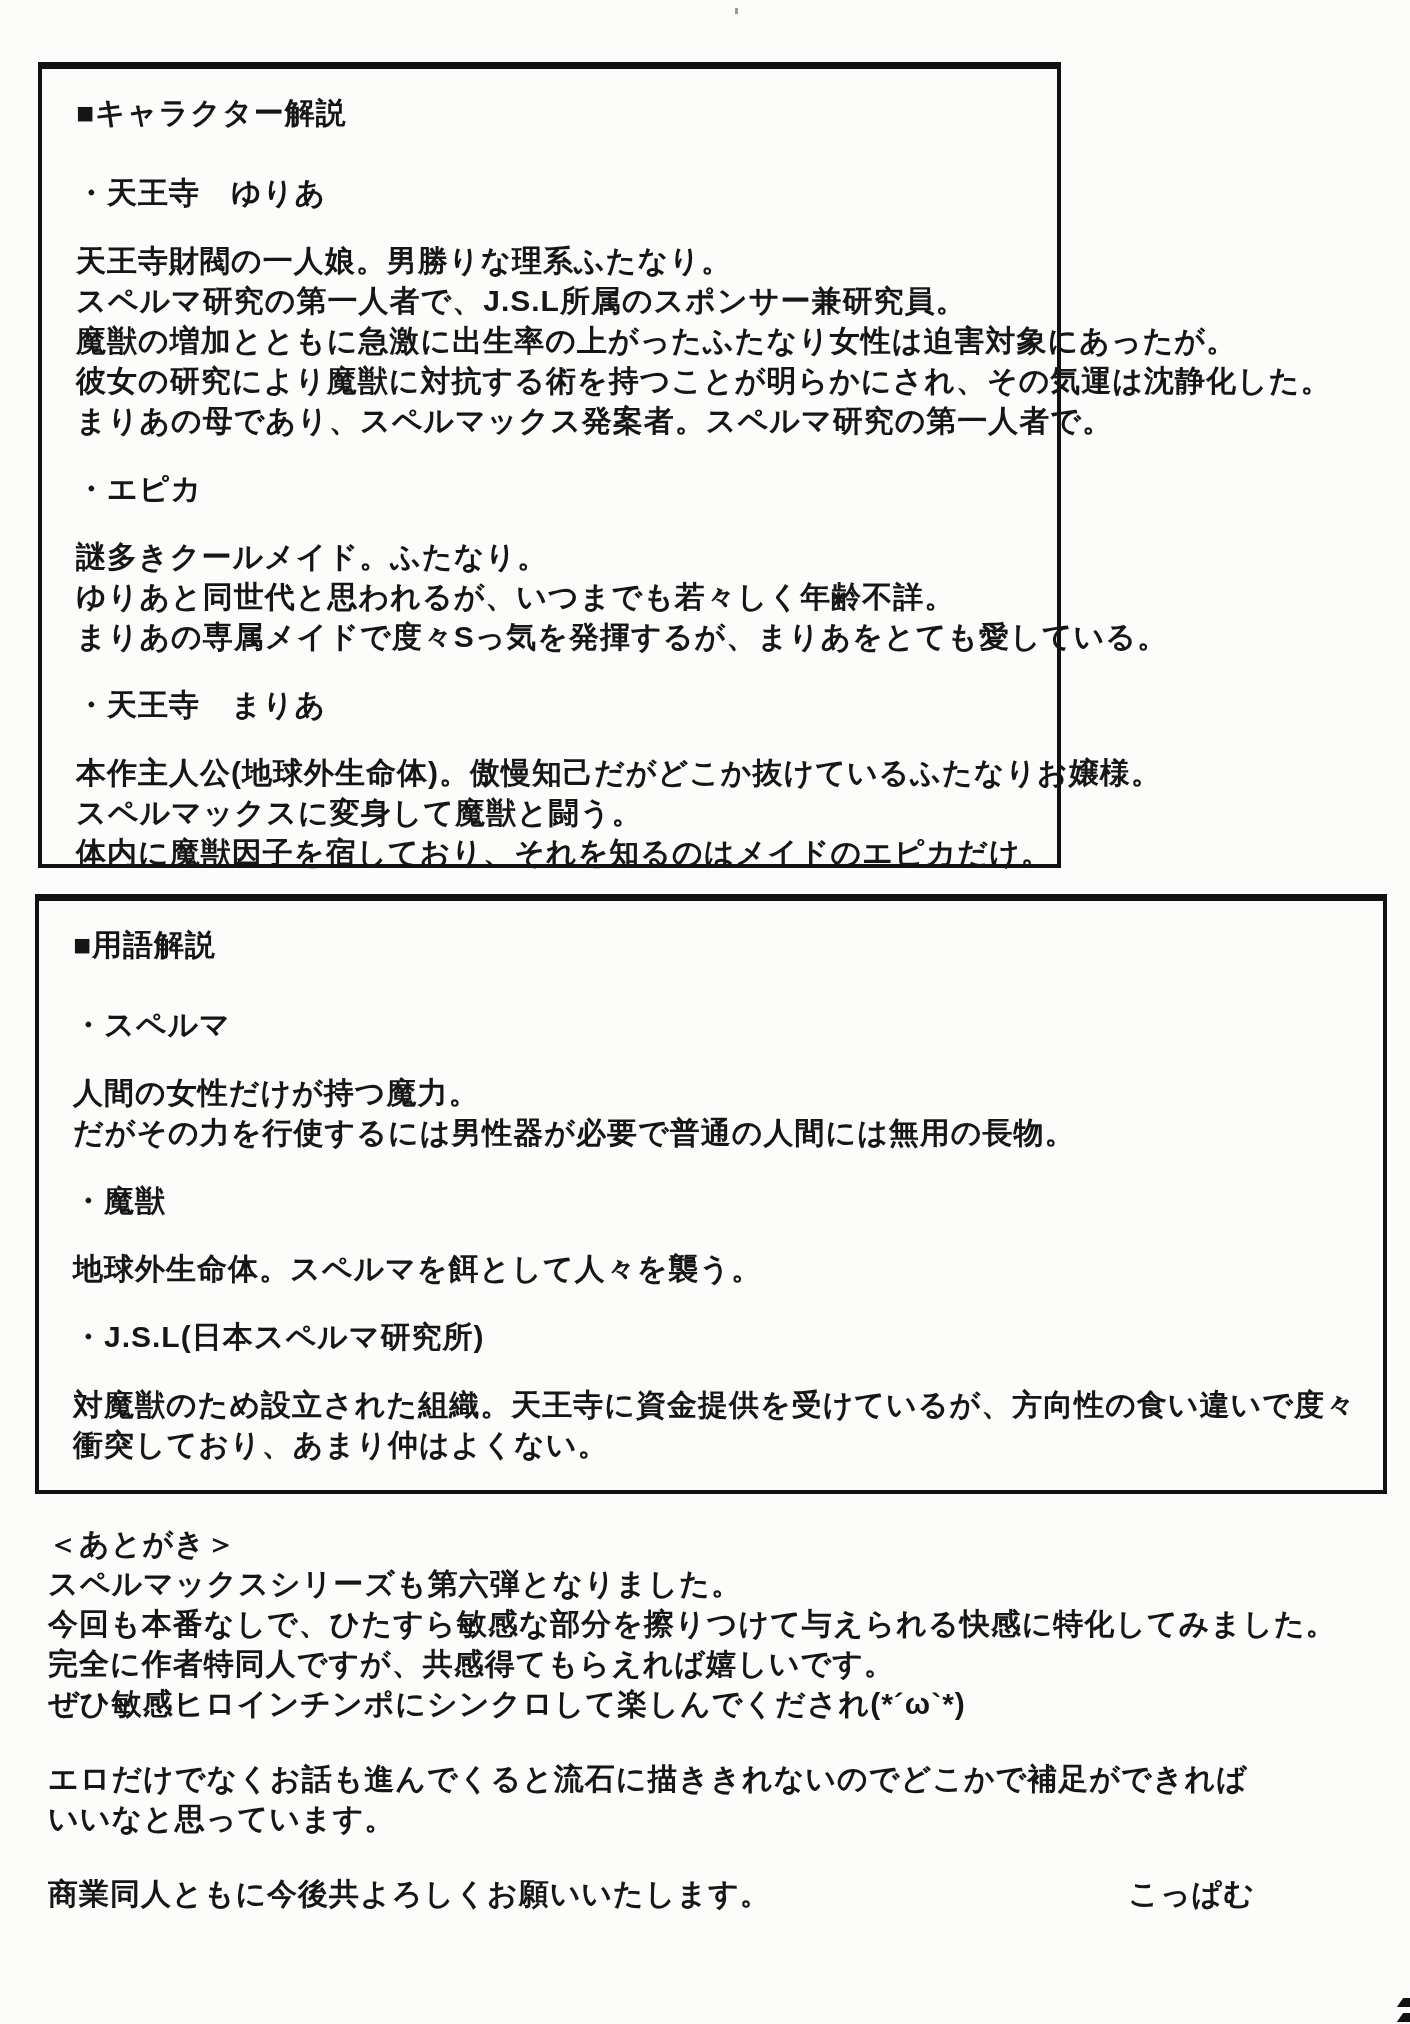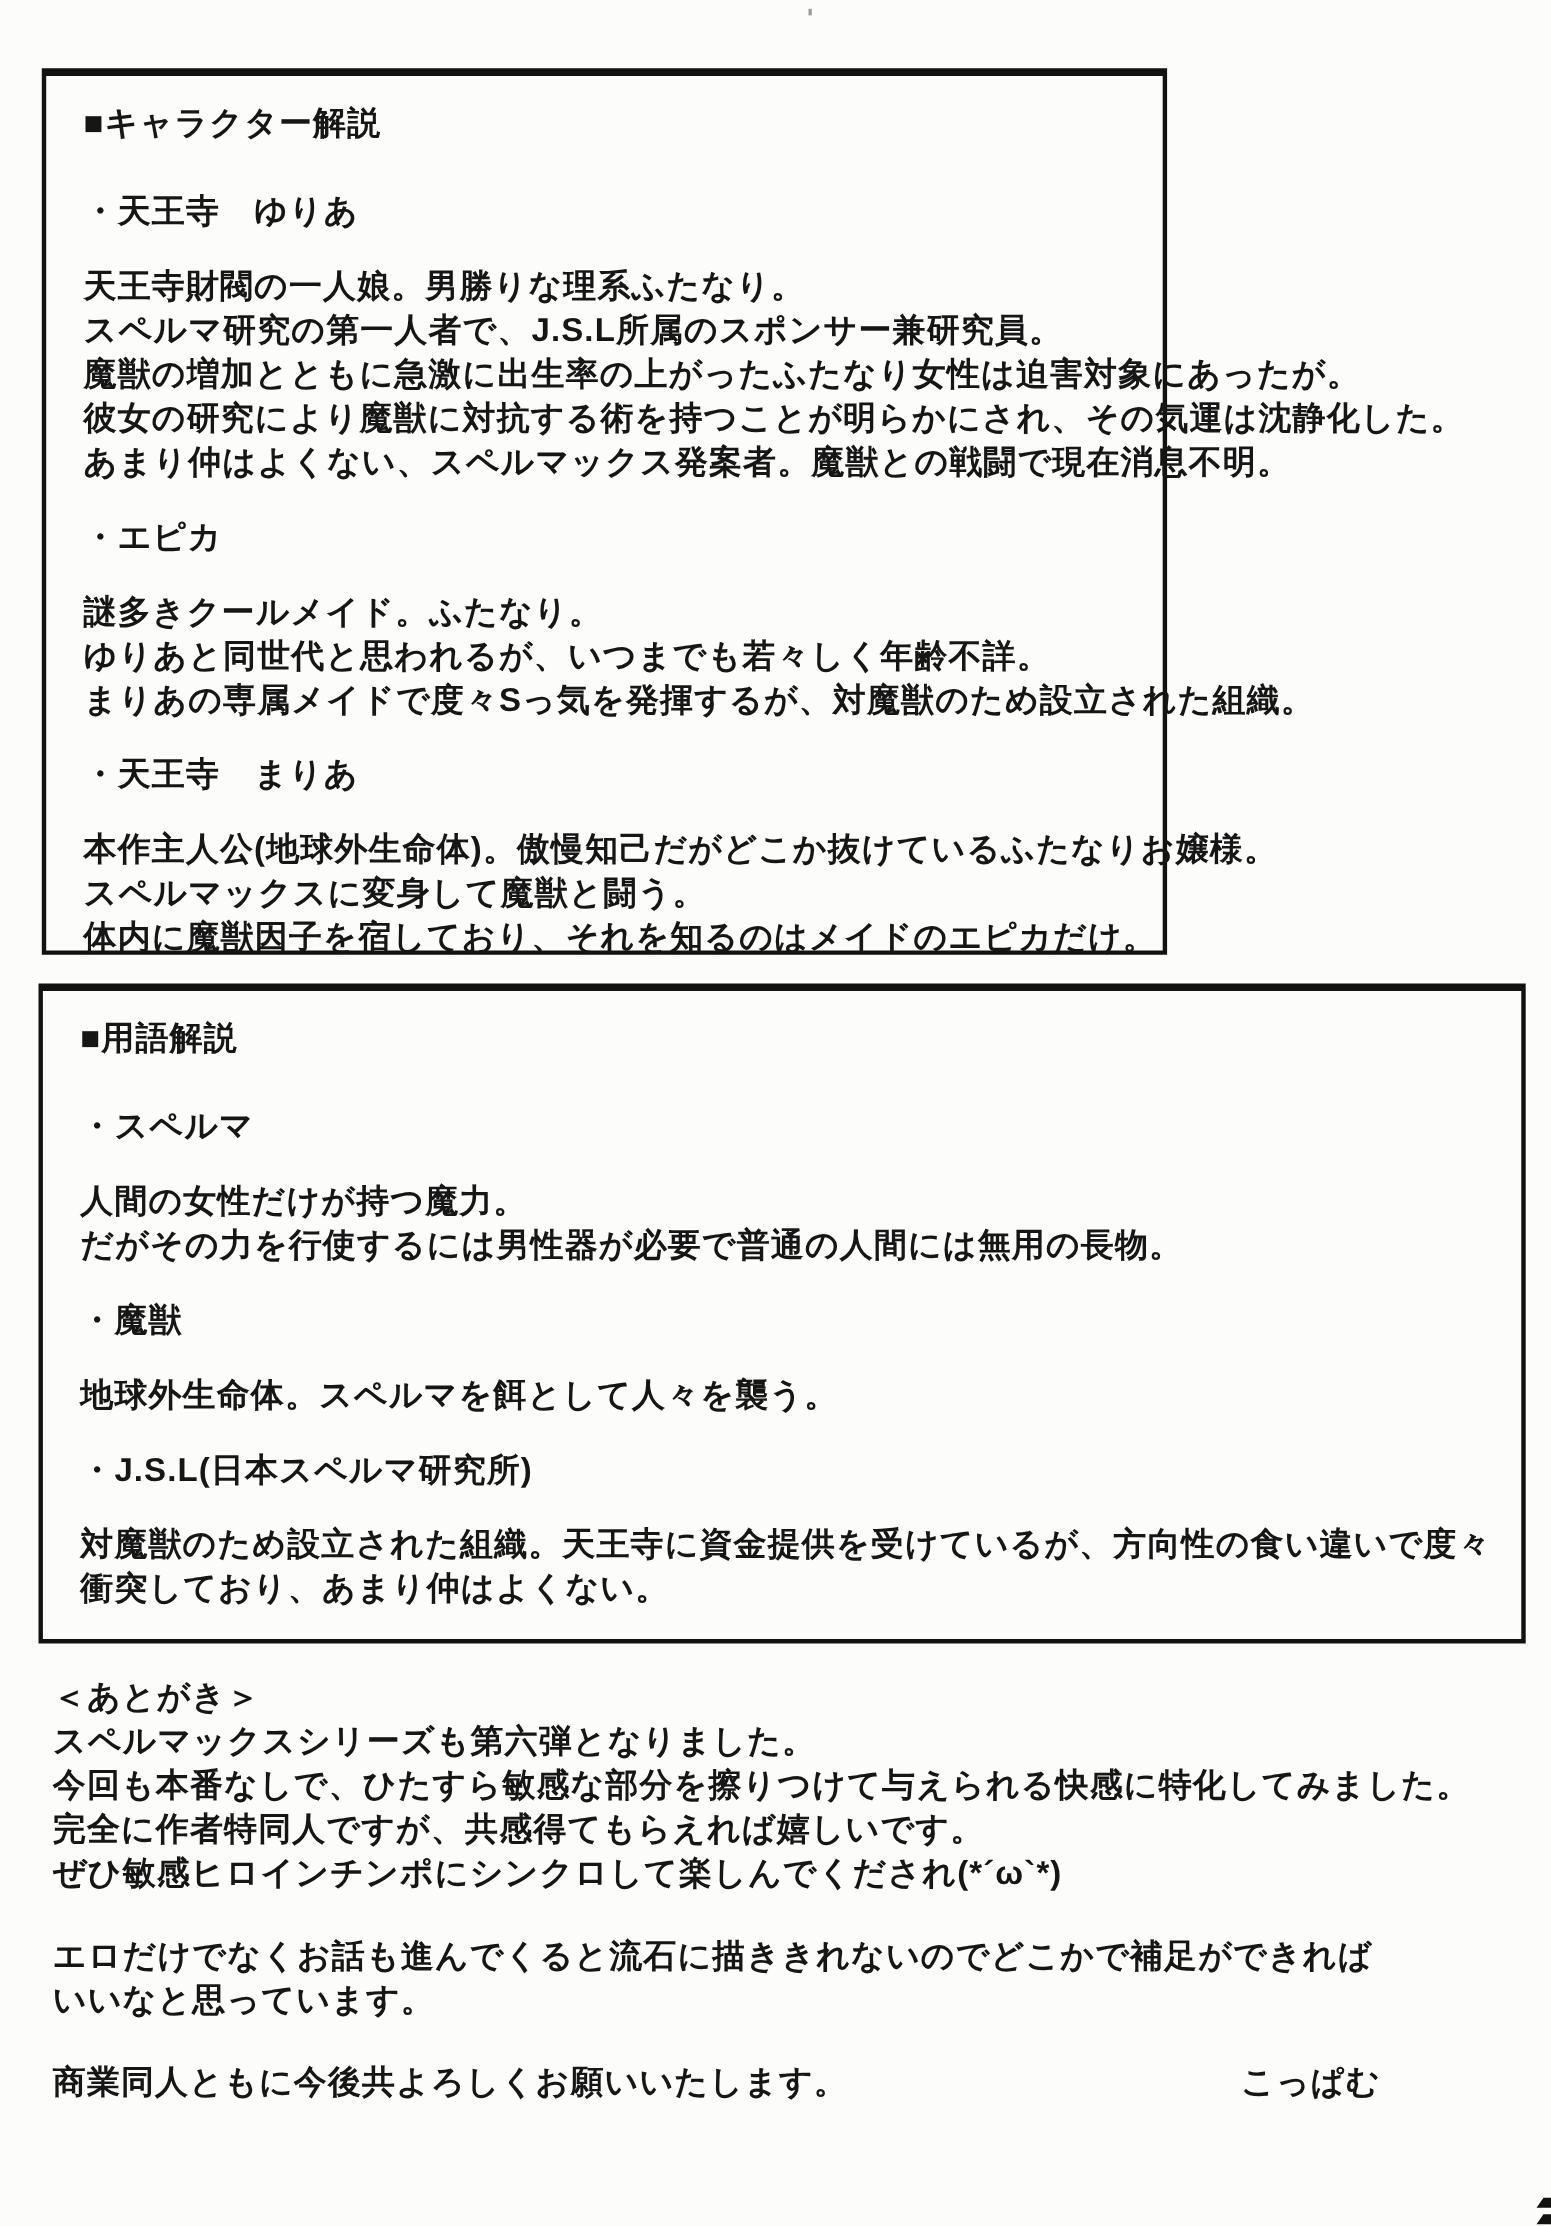--- a/index.html
+++ b/index.html
@@ -71,30 +71,30 @@
 <div id="character-box" class="box">
   <div class="jp box-title">■キャラクター解説</div>
 
   <div class="entry">
     <div class="jp entry-name">・天王寺　ゆりあ</div>
     <div class="entry-lines">
       <div class="jp">天王寺財閥の一人娘。男勝りな理系ふたなり。</div>
       <div class="jp">スペルマ研究の第一人者で、J.S.L所属のスポンサー兼研究員。</div>
       <div class="jp">魔獣の増加とともに急激に出生率の上がったふたなり女性は迫害対象にあったが。</div>
       <div class="jp">彼女の研究により魔獣に対抗する術を持つことが明らかにされ、その気運は沈静化した。</div>
-      <div class="jp">あまり仲はよくない、スペルマックス発案者。魔獣との戦闘で現在消息不明。</div>
+      <div class="jp">まりあの母であり、スペルマックス発案者。スペルマ研究の第一人者で。</div>
     </div>
   </div>
 
   <div class="entry">
     <div class="jp entry-name">・エピカ</div>
     <div class="entry-lines">
       <div class="jp">謎多きクールメイド。ふたなり。</div>
       <div class="jp">ゆりあと同世代と思われるが、いつまでも若々しく年齢不詳。</div>
-      <div class="jp">まりあの専属メイドで度々Sっ気を発揮するが、対魔獣のため設立された組織。</div>
+      <div class="jp">まりあの専属メイドで度々Sっ気を発揮するが、まりあをとても愛している。</div>
     </div>
   </div>
 
   <div class="entry">
     <div class="jp entry-name">・天王寺　まりあ</div>
     <div class="entry-lines">
       <div class="jp">本作主人公(地球外生命体)。傲慢知己だがどこか抜けているふたなりお嬢様。</div>
       <div class="jp">スペルマックスに変身して魔獣と闘う。</div>
       <div class="jp">体内に魔獣因子を宿しており、それを知るのはメイドのエピカだけ。</div>
     </div>

